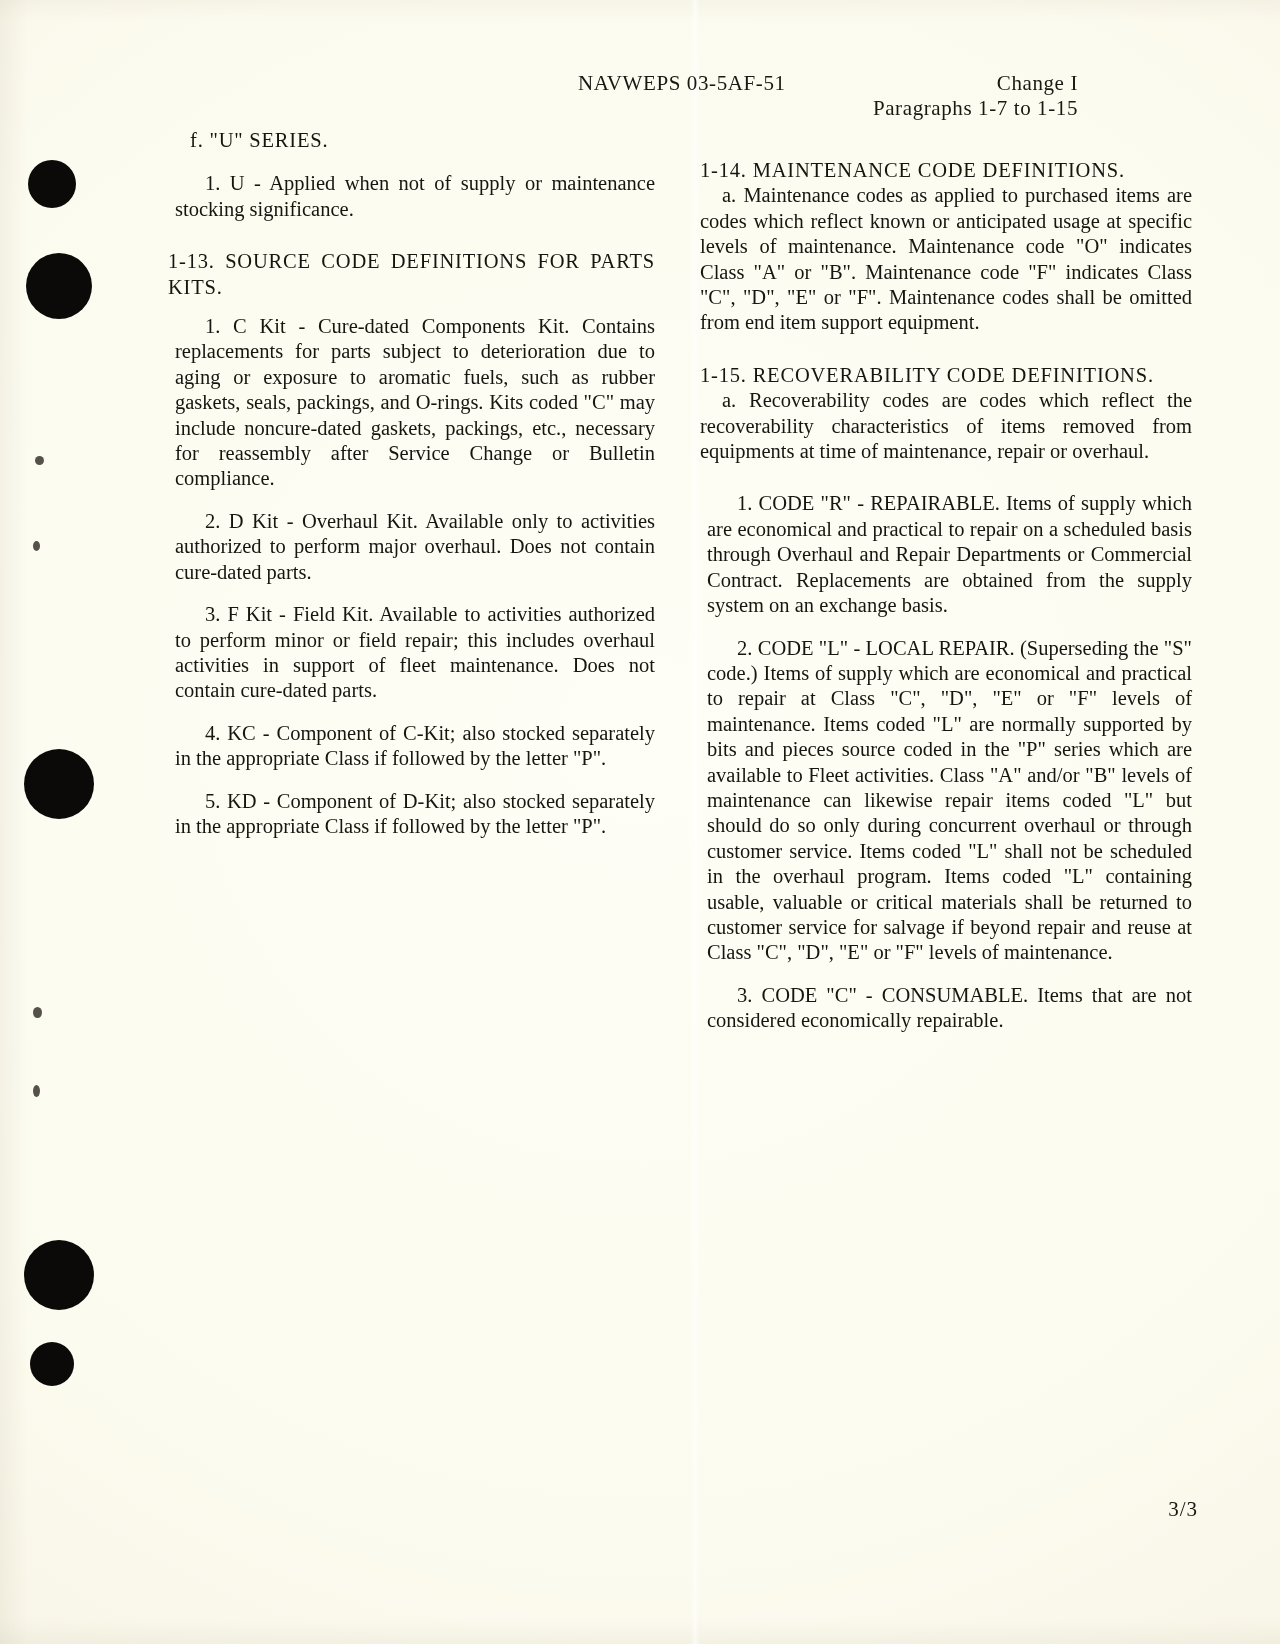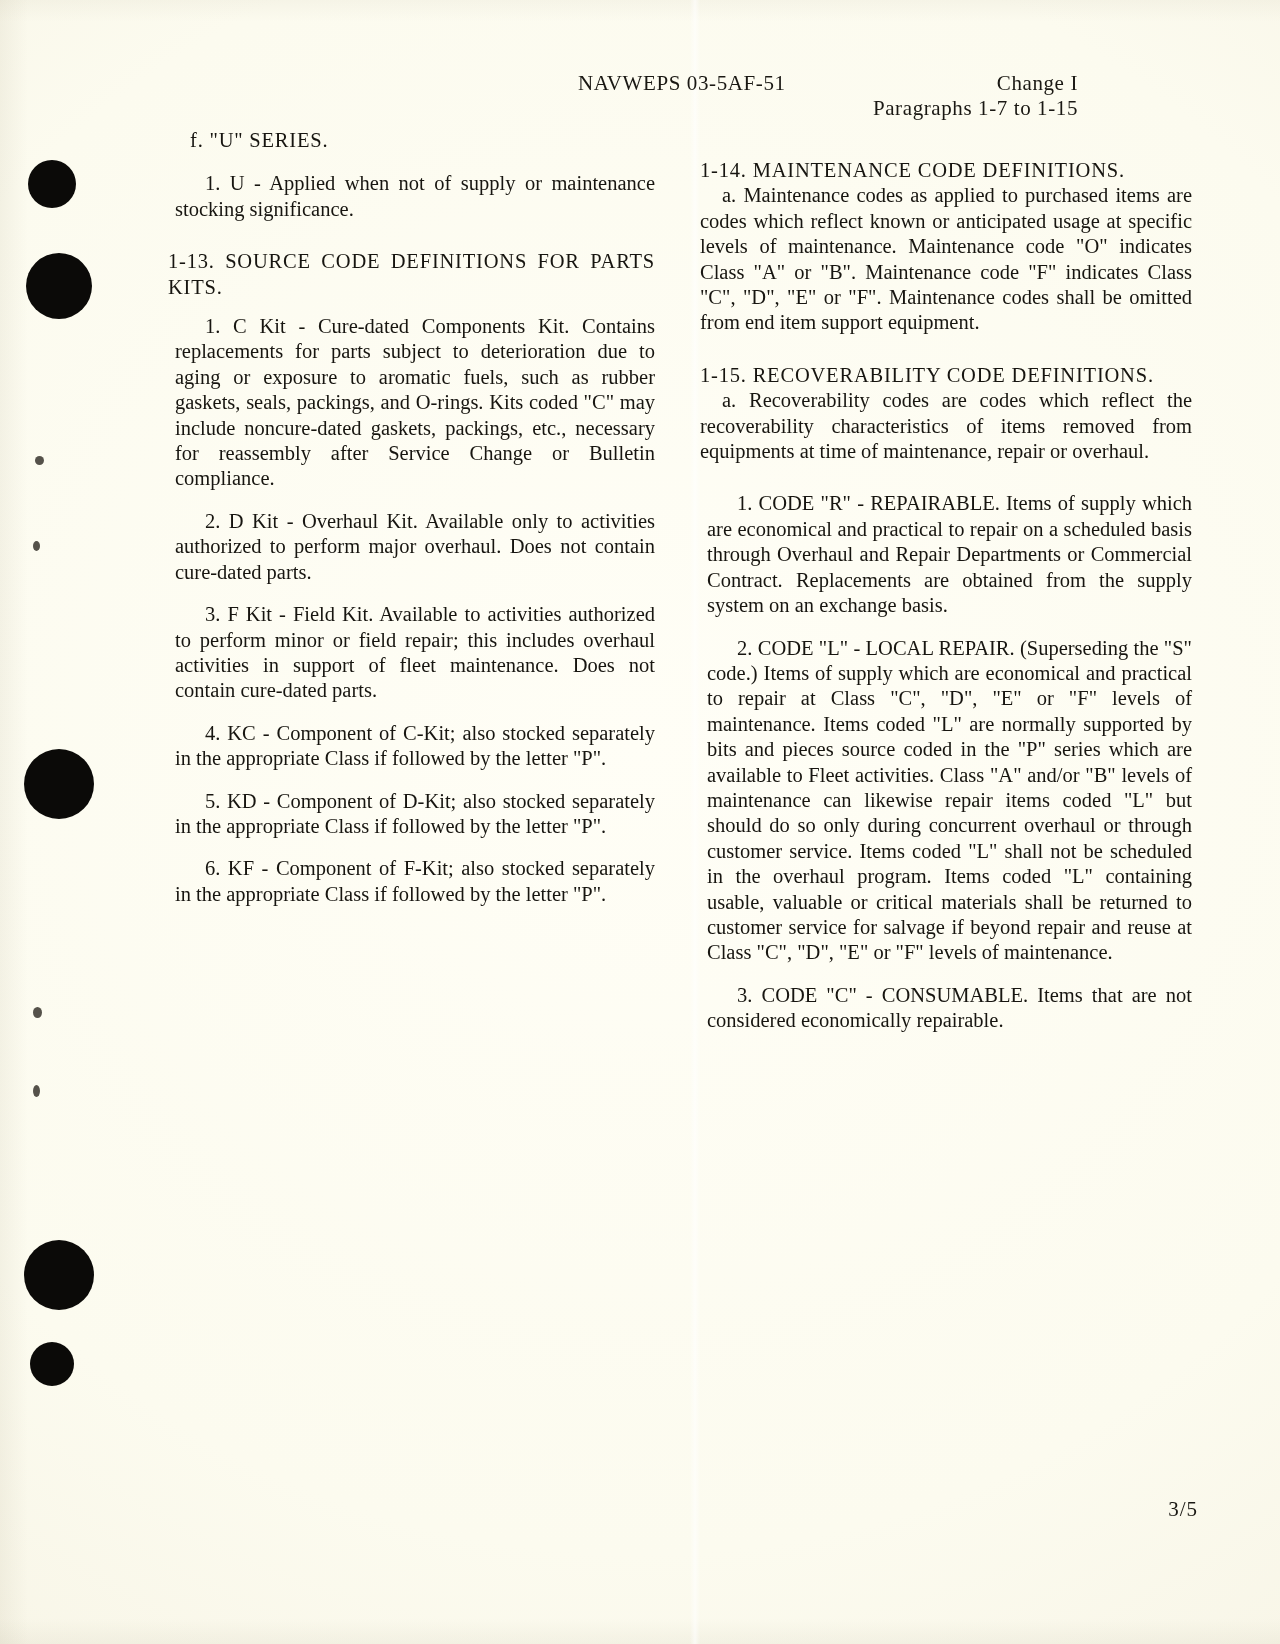--- a/index.html
+++ b/index.html
@@ -189,21 +189,20 @@
     <p class="para indent">1.  C Kit - Cure-dated Components Kit. Contains replacements for parts subject to deterioration due to aging or exposure to aromatic fuels, such as rubber gaskets, seals, packings, and O-rings. Kits coded "C" may include noncure-dated gaskets, packings, etc., necessary for reassembly after Service Change or Bulletin compliance.</p>
 
     <p class="para indent">2.  D Kit - Overhaul Kit. Available only to activities authorized to perform major overhaul. Does not contain cure-dated parts.</p>
 
     <p class="para indent">3.  F Kit - Field Kit. Available to activities authorized to perform minor or field repair; this includes overhaul activities in support of fleet maintenance. Does not contain cure-dated parts.</p>
 
     <p class="para indent">4.  KC - Component of C-Kit; also stocked separately in the appropriate Class if followed by the letter "P".</p>
 
     <p class="para indent">5.  KD - Component of D-Kit; also stocked separately in the appropriate Class if followed by the letter "P".</p>
 
-    <p class="para indent">6.  KF - Component of F-Kit; also stocked separately in the appropriate Class if followed by the letter "P".</p>
 
   </div>
 
   <div class="column" id="right-column">
 
     <p class="para heading" style="margin-bottom:0;margin-top:30px;">1-14.  MAINTENANCE CODE DEFINITIONS.</p>
 
     <p class="para indent-sm">a.  Maintenance codes as applied to purchased items are codes which reflect known or anticipated usage at specific levels of maintenance. Maintenance code "O" indicates Class "A" or "B". Maintenance code "F" indicates Class "C", "D", "E" or "F". Maintenance codes shall be omitted from end item support equipment.</p>
 
     <div class="spacer-sm"></div>
@@ -220,13 +219,13 @@
 
     <p class="para indent">3.  CODE "C" - CONSUMABLE. Items that are not considered economically repairable.</p>
   </div>
 </div>
 
 <div id="bleed">
   <p>&nbsp;&nbsp;&nbsp;&nbsp;&nbsp;&nbsp;&nbsp;&nbsp;&nbsp;&nbsp;&nbsp;&nbsp;</p>
   <p>&nbsp;&nbsp;&nbsp;&nbsp;&nbsp;&nbsp;&nbsp;&nbsp;&nbsp;&nbsp;&nbsp;&nbsp;</p>
 </div>
 
-<div id="page-number">3/5</div>
+<div id="page-number">3/3</div>
 
 </body></html>

